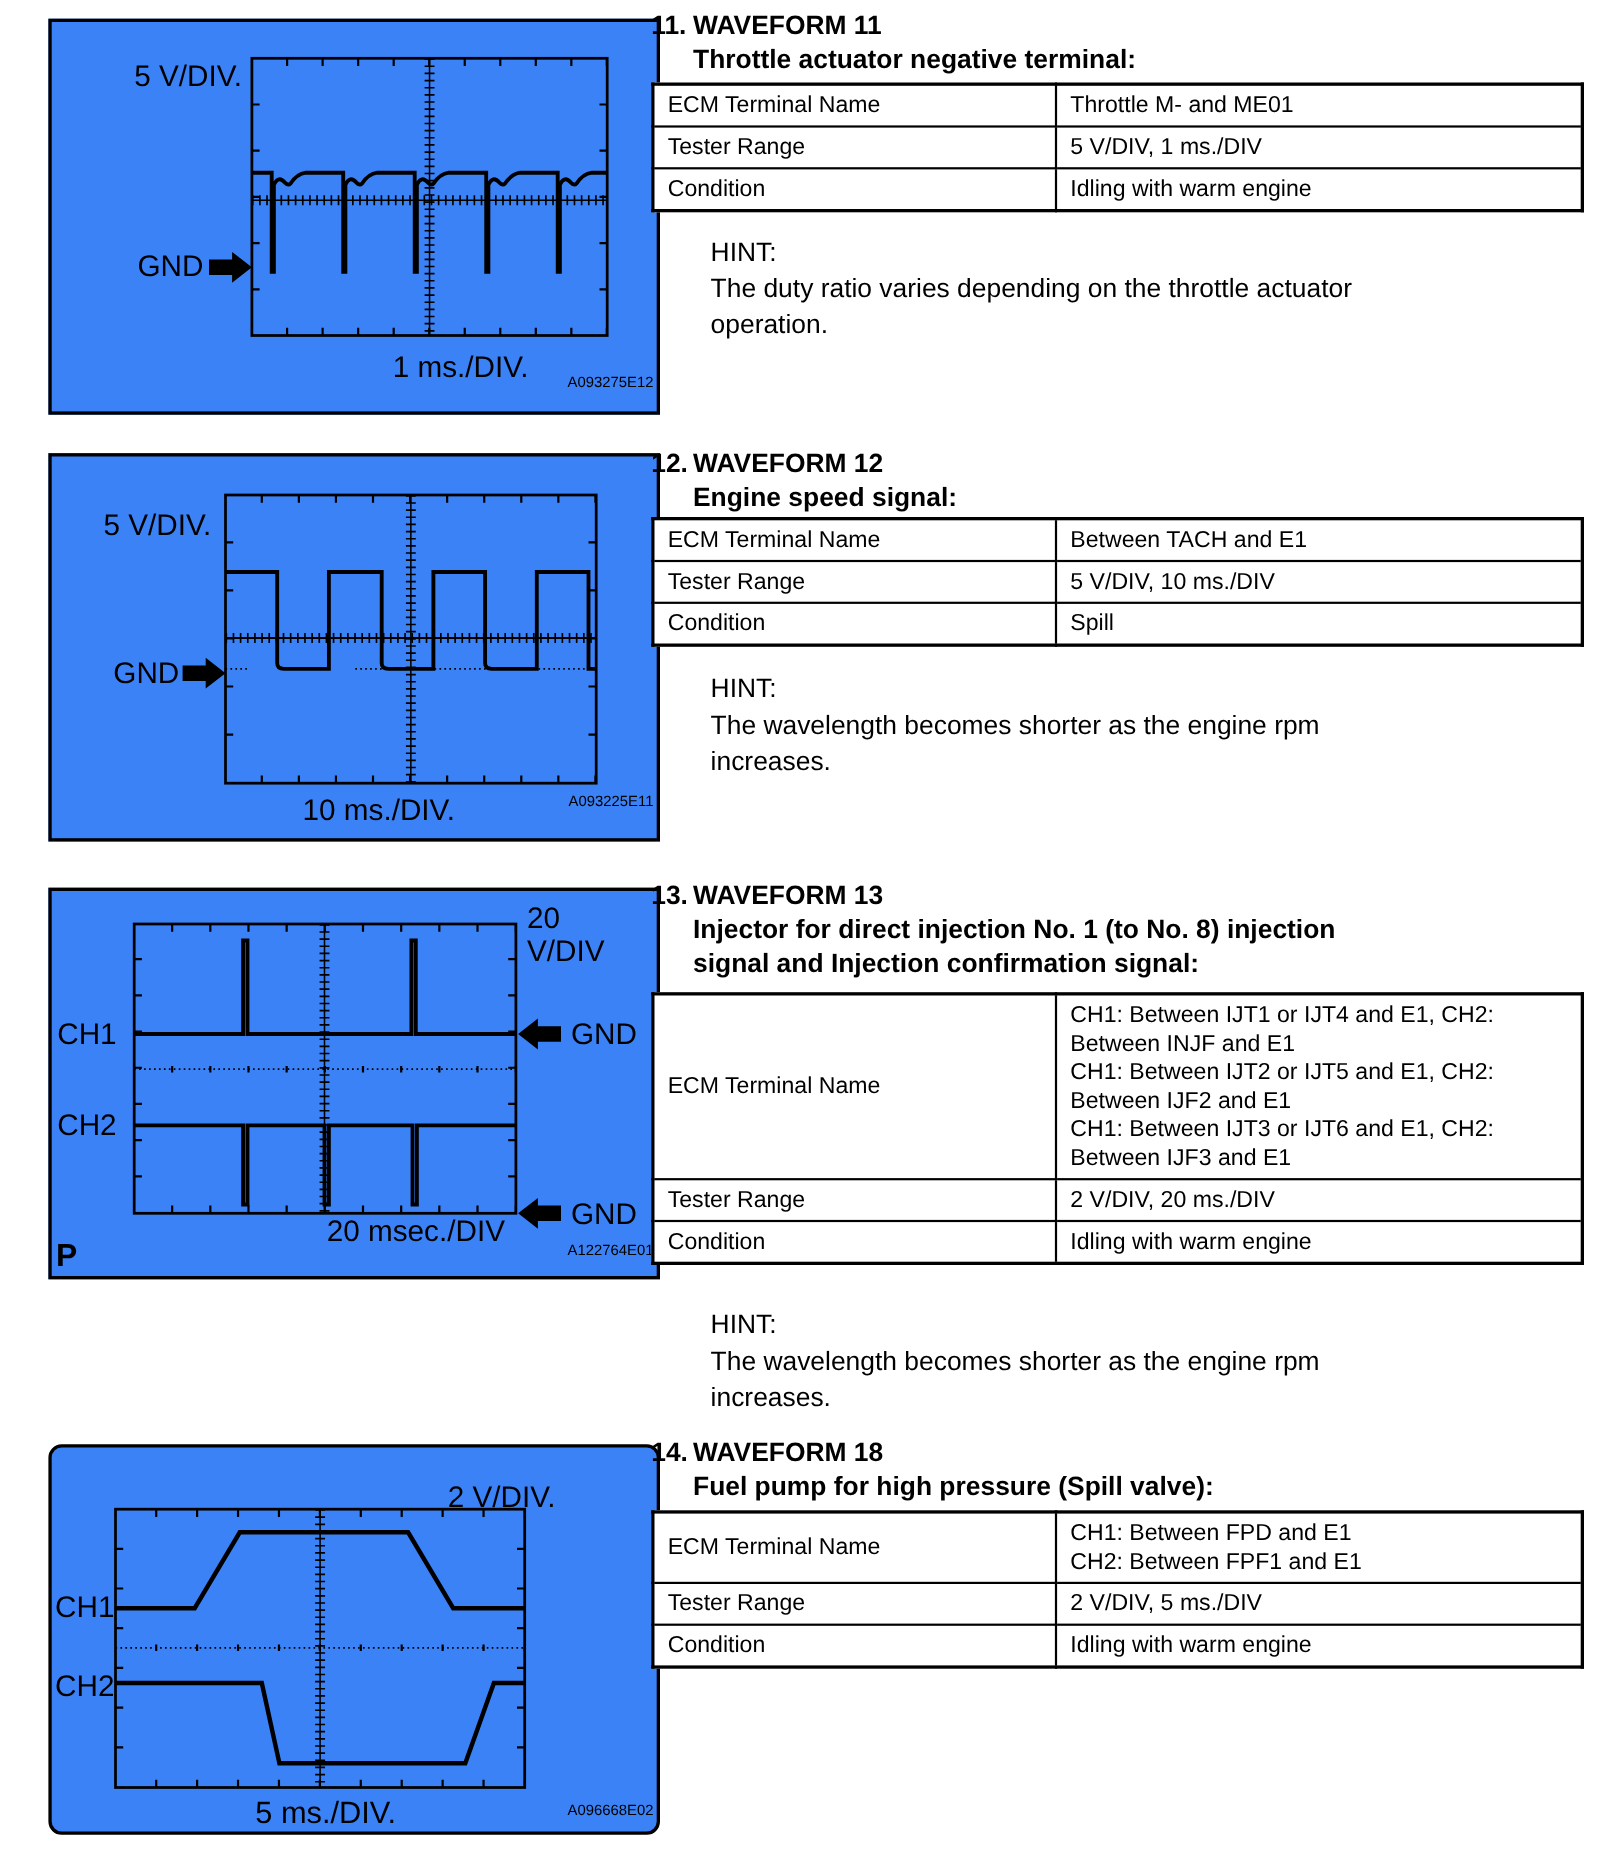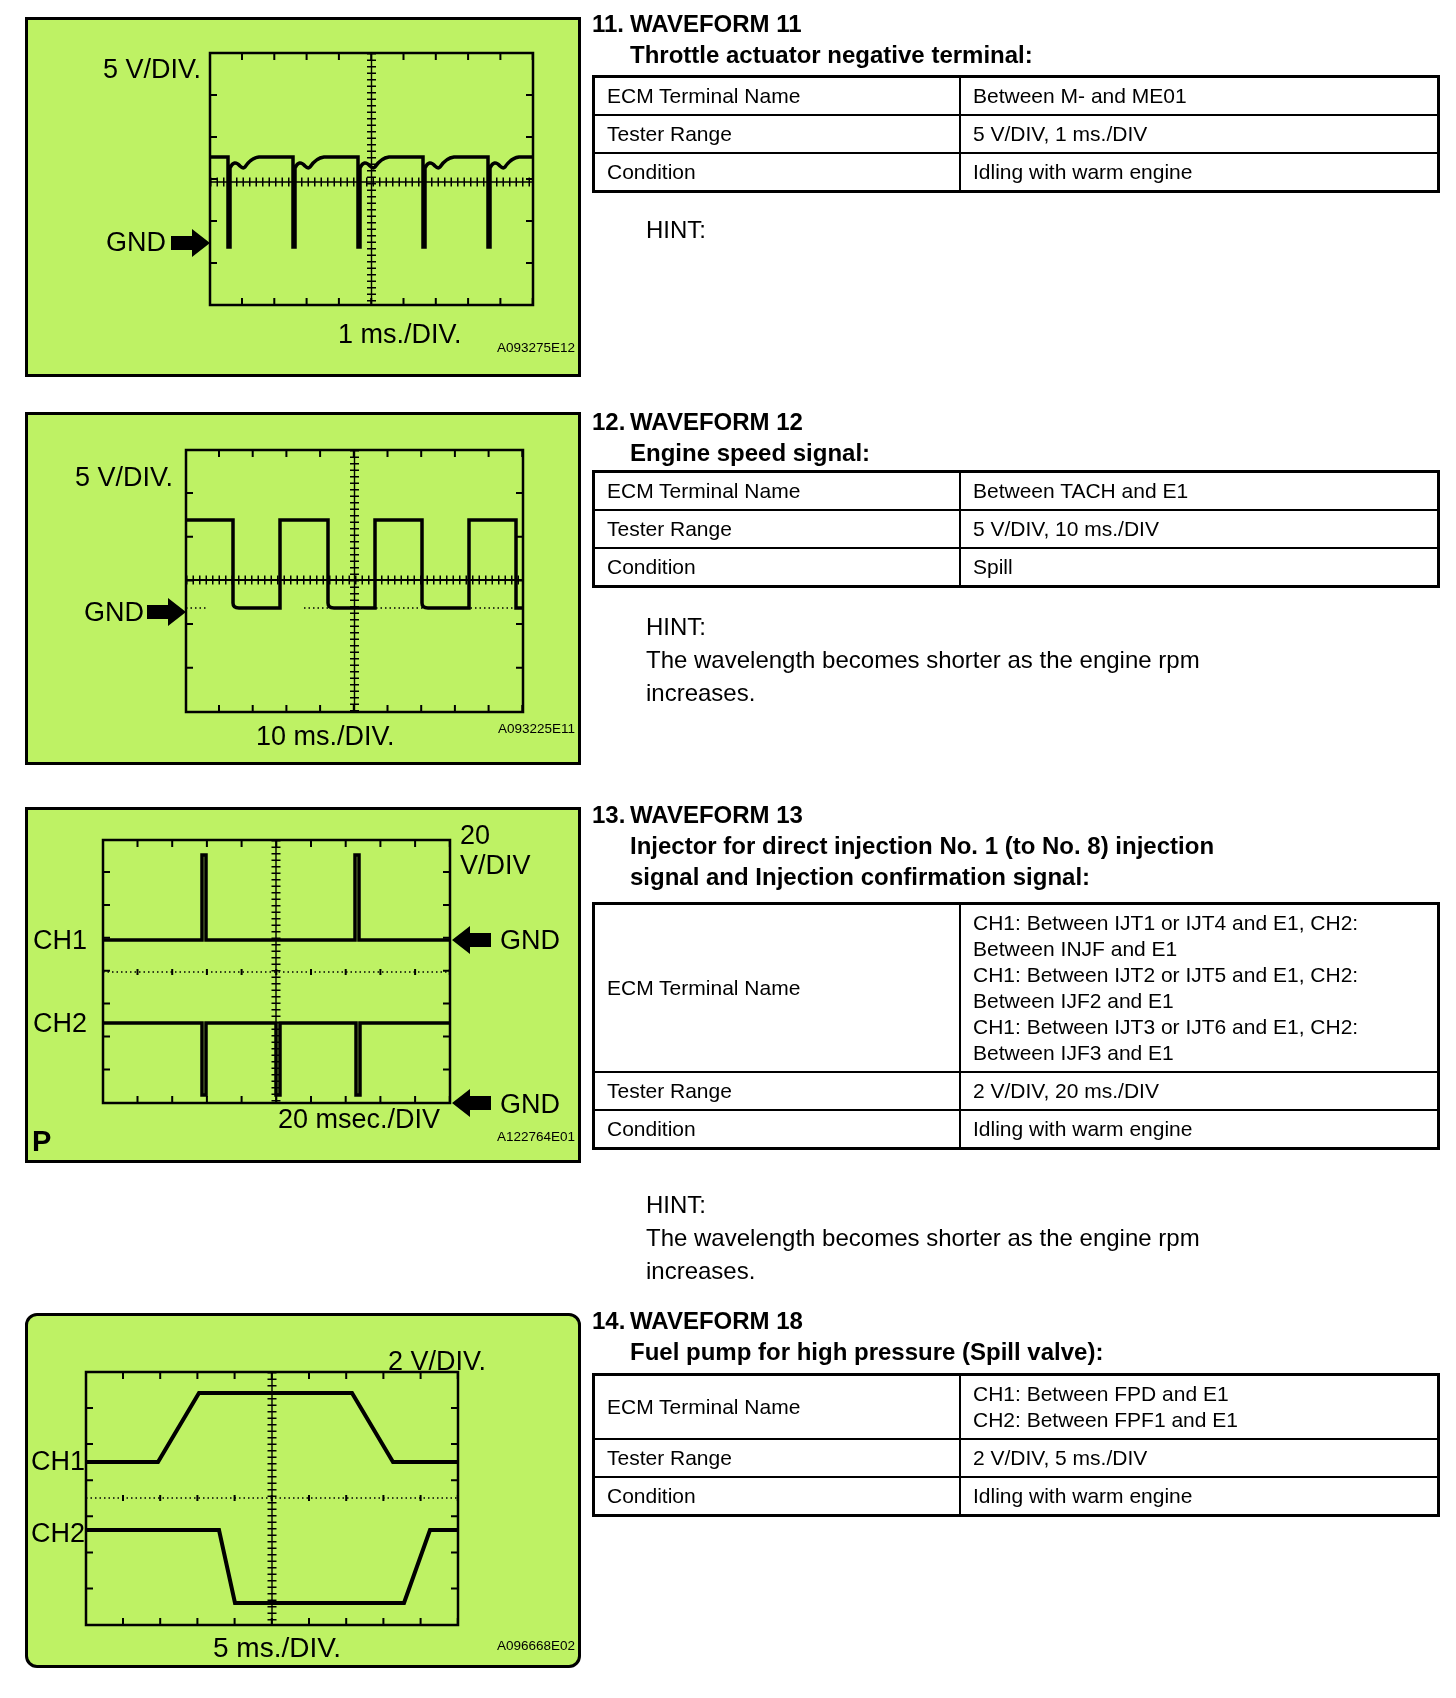--- a/index.html
+++ b/index.html
@@ -1,21 +1,21 @@
 <!DOCTYPE html>
 <html><head>
 <meta charset="utf-8">
 <style>
   html,body { margin:0; padding:0; }
   body {
     width:1456px; height:1698px; background:#ffffff; color:#000;
     font-family:"Liberation Sans", sans-serif; position:relative; overflow:hidden;
   }
   .figbox {
-    position:absolute; left:25px; width:550px; border:3px solid #000; background:#bef264;text-align:right;
+    position:absolute; left:44px; width:550px; border:3px solid #000; background:#3b82f6;text-align:right;
   }
   .figbox svg { display:block; }
   svg text { fill:#000; font-family:"Liberation Sans", sans-serif; font-size:26px; }
   svg text.code { font-size:13.5px; }
   svg text.big { font-size:27px; }
   svg text.pmark { font-size:29px; font-weight:bold; }
   svg text.t28 { font-size:28px; }
 
   .sec-head { position:absolute; left:592px; width:856px; font-weight:bold; font-size:24px; line-height:31px; }
   .sec-num  { position:absolute; left:0; top:0; }
@@ -129,34 +129,36 @@
 
 <div class="sec-head" style="top:8px;">
   <span class="sec-num">11.</span>
   <div class="sec-titles"><span>WAVEFORM 11</span>
 <span>Throttle actuator negative terminal:</span></div>
 </div>
 <table class="spec" style="top:75px;">
   <tbody>
       <tr>
     <td class="k">ECM Terminal Name</td>
-    <td class="v">Between M- and ME01</td>
+    <td class="v">Throttle M- and ME01</td>
   </tr>
   <tr>
     <td class="k">Tester Range</td>
     <td class="v">5 V/DIV, 1 ms./DIV</td>
   </tr>
   <tr>
     <td class="k">Condition</td>
     <td class="v">Idling with warm engine</td>
   </tr>
 </tbody>
   </table>
 <div class="hint" style="top:213px;">
   <div>HINT:</div>
+  <div class="hint-body">The duty ratio varies depending on the throttle actuator
+operation.</div>
 </div>
 
 <div class="sec-head" style="top:406px;">
   <span class="sec-num">12.</span>
   <div class="sec-titles"><span>WAVEFORM 12</span>
 <span>Engine speed signal:</span></div>
 </div>
 <table class="spec" style="top:470px;">
   <tbody>
       <tr>

